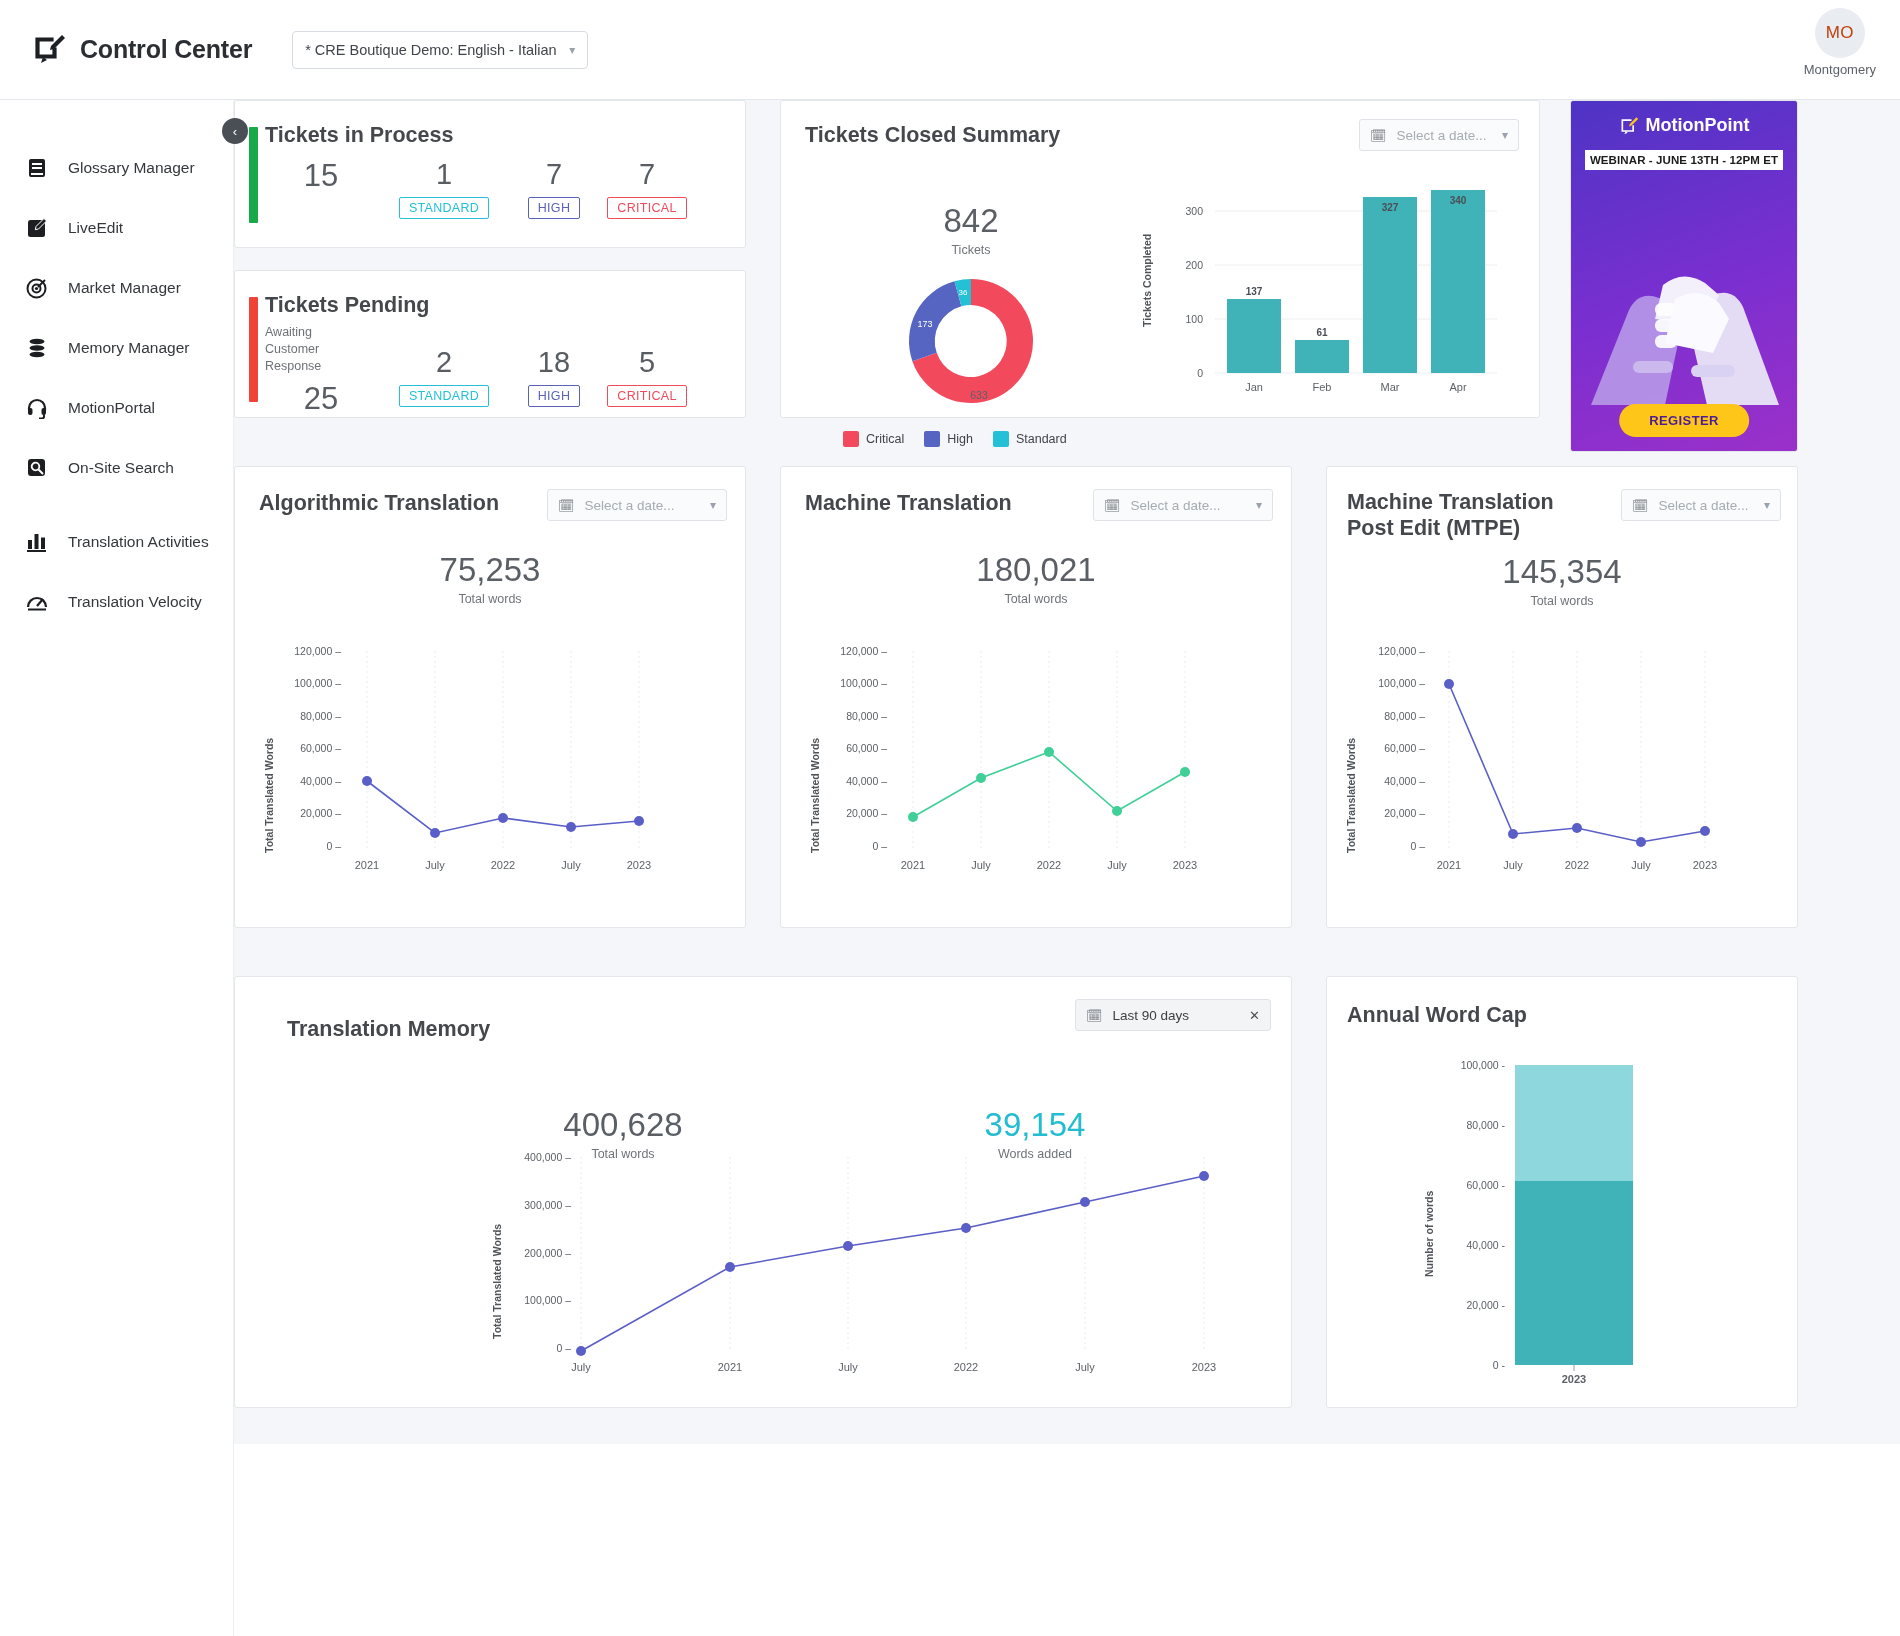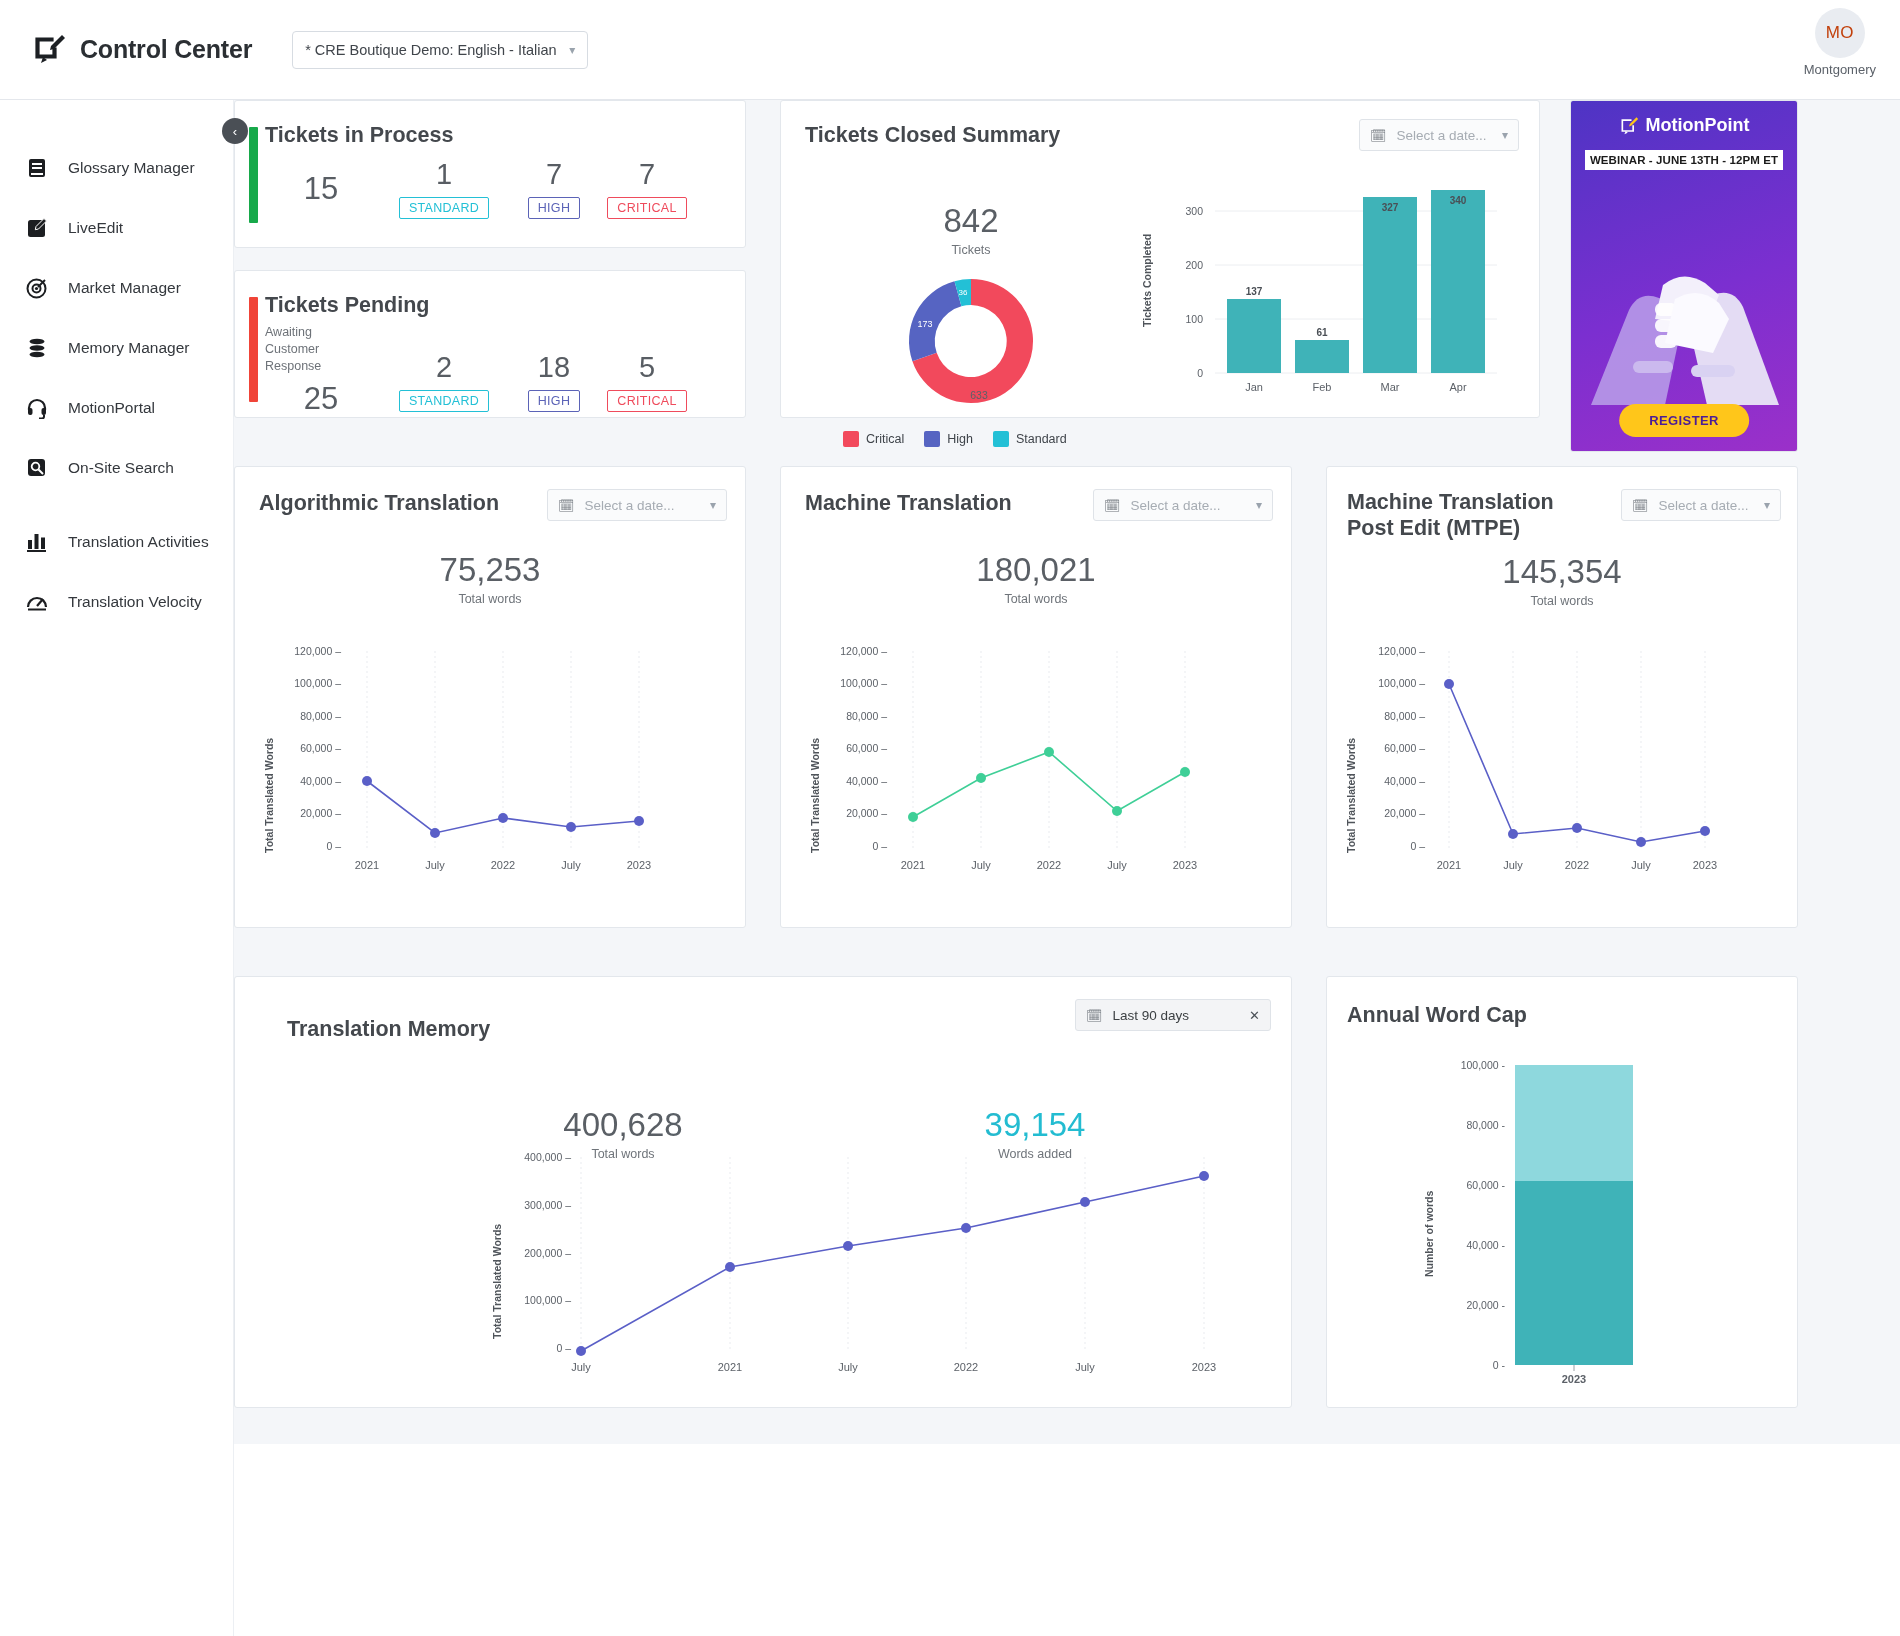--- a/index.html
+++ b/index.html
@@ -71,21 +71,21 @@
   }
   .card {
     background: #fff; border: 1px solid #e3e7ec; border-radius: 3px;
     position: absolute;
   }
   .card-title { font-size: 21.5px; font-weight: bold; color: #44484d; }
 
   
   .ticket-card { padding: 22px 22px 18px 30px; }
   .accent-bar { position: absolute; left: 14px; top: 26px; width: 9px; border-radius: 1px; }
-  .ticket-row { display: flex; align-items: center; margin-top: 10px; }
+  .ticket-row { display: flex; align-items: flex-start; margin-top: 10px; }
   .big-num { font-size: 31px; color: #585d63; font-weight: 300; }
   .ticket-col { display: flex; flex-direction: column; align-items: center; }
   .ticket-num { font-size: 29px; color: #585d63; font-weight: 300; }
   .badge {
     margin-top: 6px; font-size: 12.5px; letter-spacing: .3px;
     border: 1px solid; padding: 3px 9px; border-radius: 2px; background: #fff;
   }
   .badge-standard { color: #23c0d6; border-color: #23c0d6; }
   .badge-high { color: #5b63b7; border-color: #5b63b7; }
   .badge-critical { color: #ef4b5c; border-color: #ef4b5c; }

